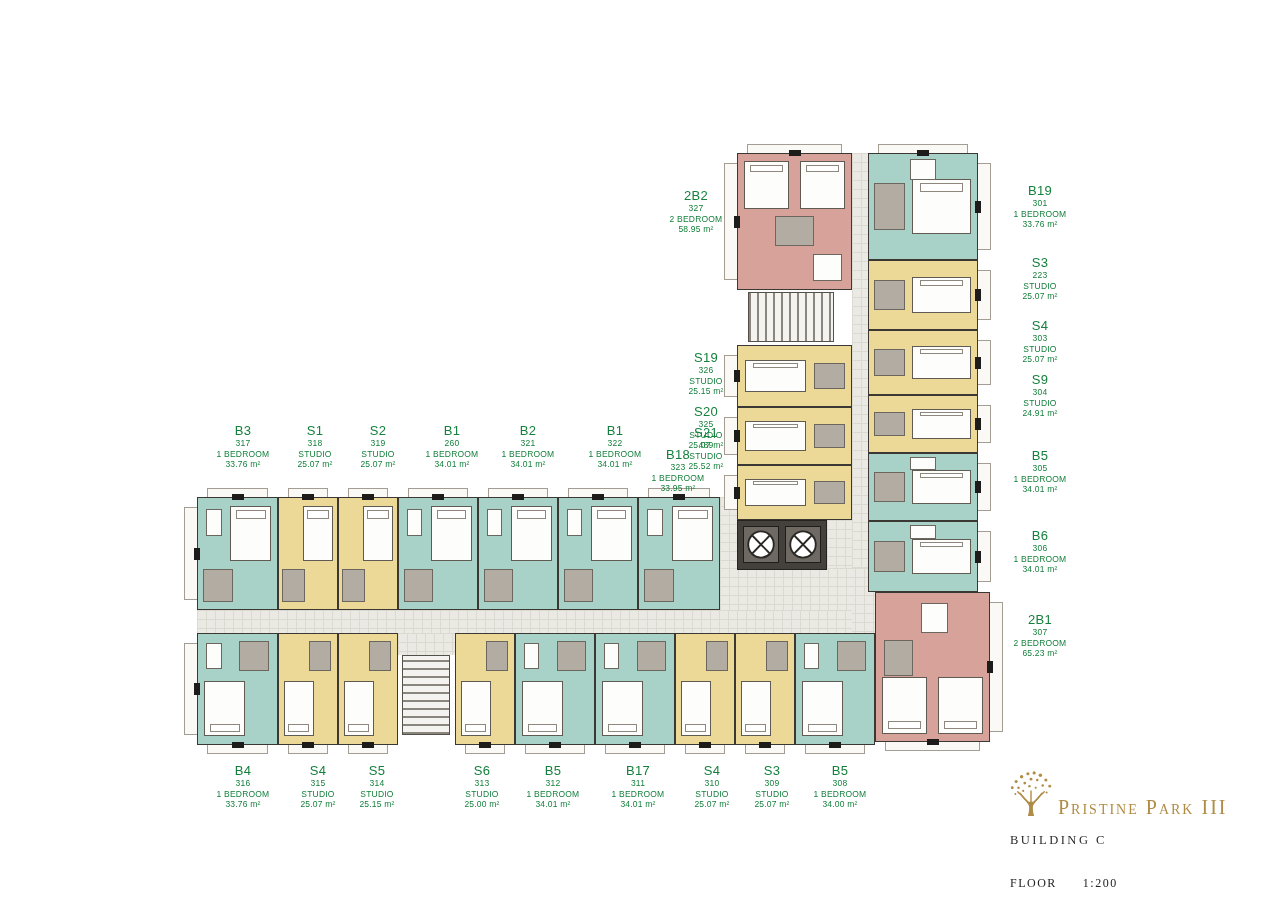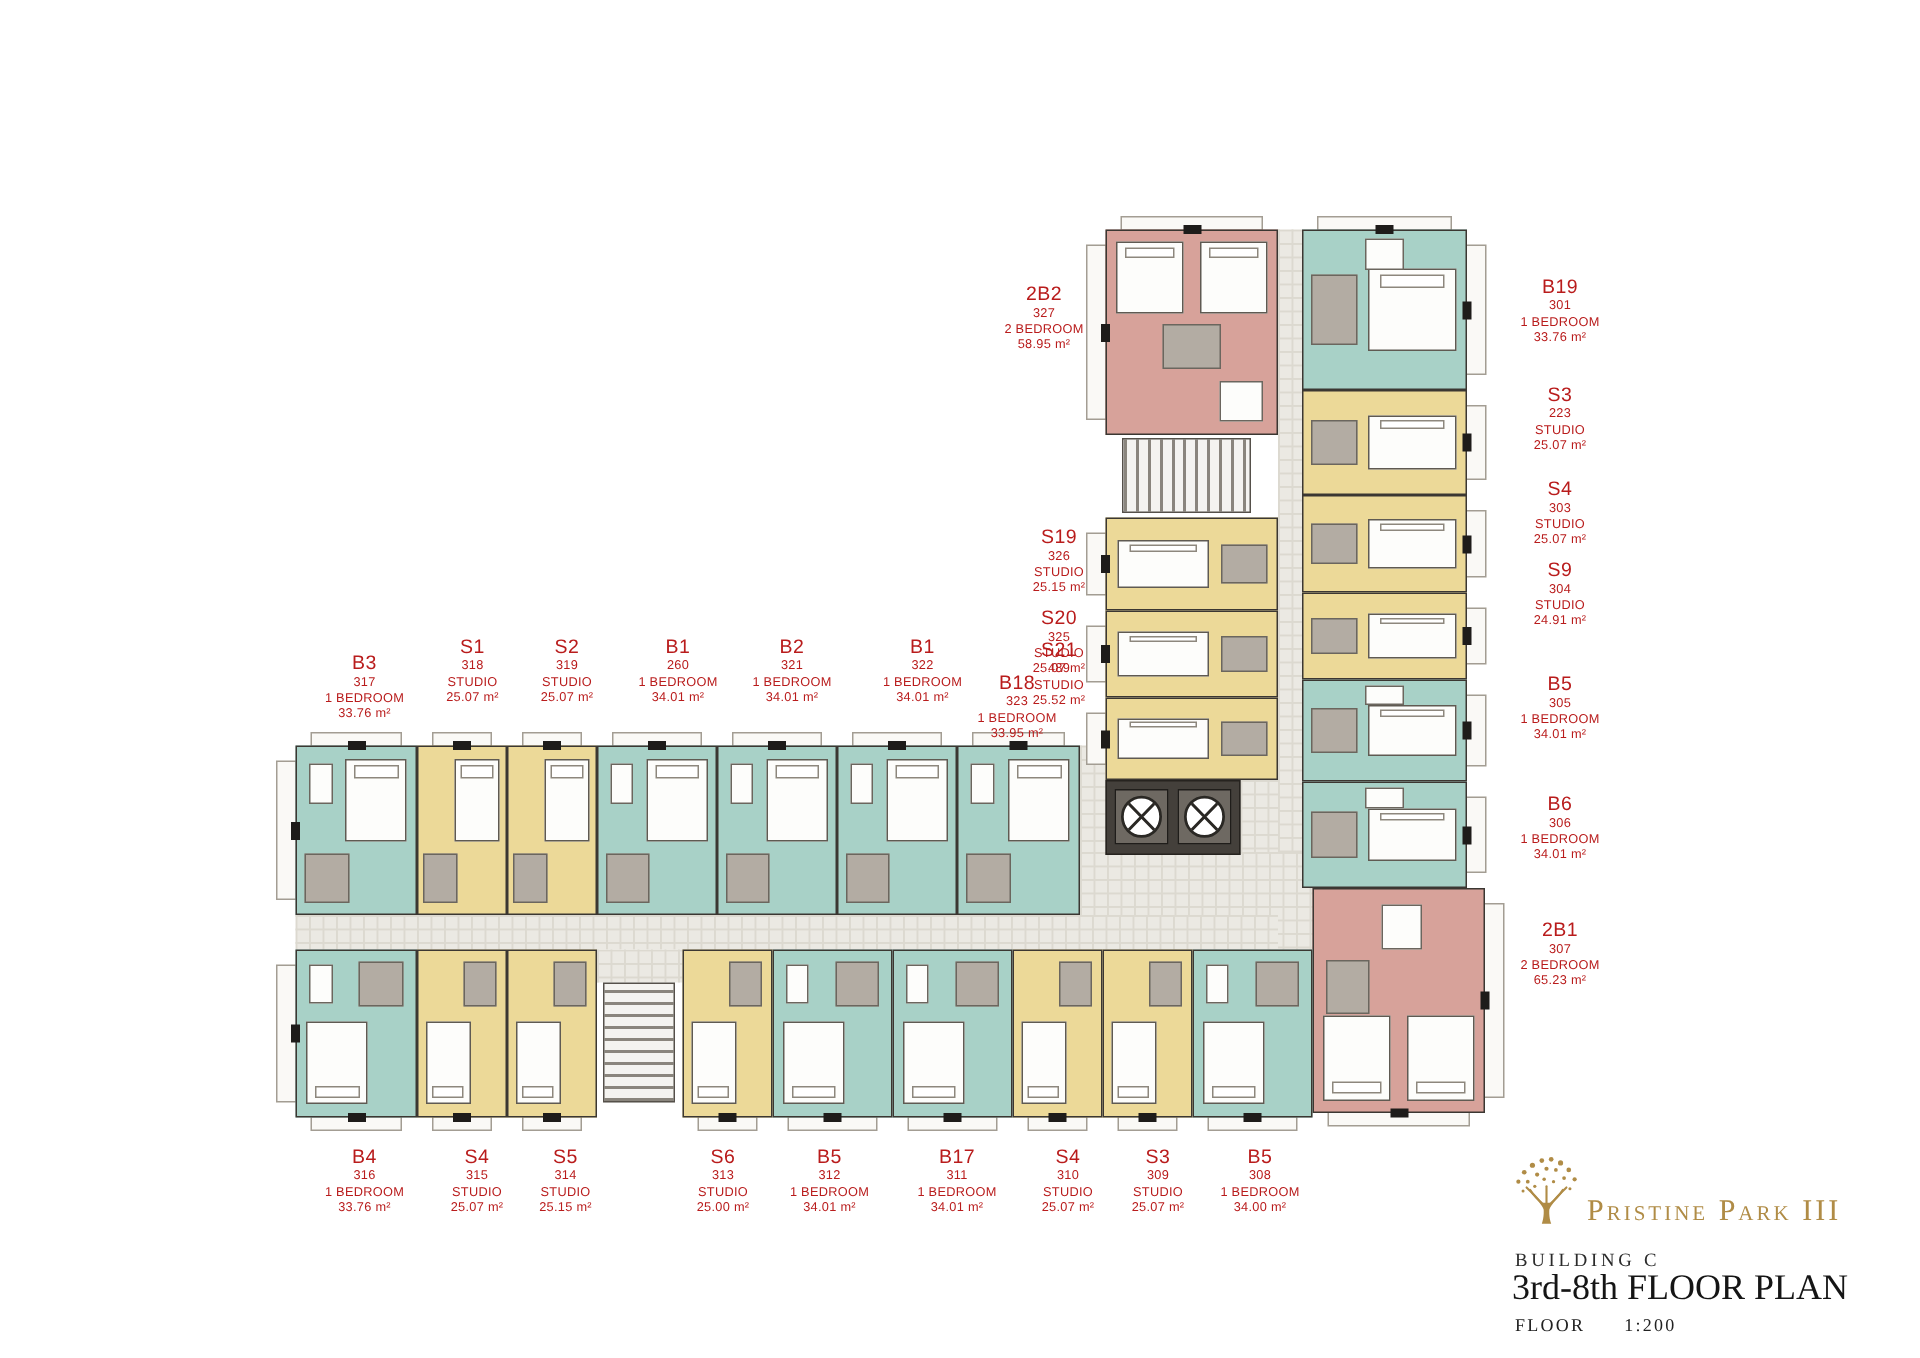--- a/index.html
+++ b/index.html
@@ -20,21 +20,21 @@
   .bath{position:absolute;background:#b3aca3;border:1px solid #6b665e;box-sizing:border-box;}
   .bed{position:absolute;background:#fdfdfb;border:1px solid #5f5a52;box-sizing:border-box;}
   .pillow{position:absolute;left:12%;width:76%;height:16%;background:#ffffff;border:1px solid #8d877d;box-sizing:border-box;}
   .table{position:absolute;background:#fdfdfb;border:1px solid #6b665e;box-sizing:border-box;}
   .stairs{position:absolute;border:1px solid #55504a;box-sizing:border-box;background-color:#f4f3f0;z-index:3;}
   .stairs-h{background-image:repeating-linear-gradient(90deg,#8a857d 0 2px,transparent 2px 8px);}
   .stairs-v{background-image:repeating-linear-gradient(0deg,#8a857d 0 2px,transparent 2px 8px);}
   .core{position:absolute;background:#44403b;border:1.5px solid #26231f;box-sizing:border-box;z-index:3;}
   .car{position:absolute;background:#6e6962;border:1px solid #1f1d1a;box-sizing:border-box;}
 
-  .u-label{position:absolute;text-align:center;color:#b91c1c;z-index:5;}
+  .u-label{position:absolute;text-align:center;color:#15803d;z-index:5;}
   .u-code{font-size:13px;line-height:15px;letter-spacing:.3px;}
   .u-line{font-size:8.5px;line-height:10.5px;letter-spacing:.2px;}
 
   .title-block{position:absolute;left:1000px;top:770px;width:250px;height:125px;
     font-family:"Liberation Serif","DejaVu Serif",serif;}
   .logo{position:absolute;left:6px;top:0px;width:50px;height:48px;}
   .project{position:absolute;left:58px;top:26px;font-size:20px;letter-spacing:2px;
     color:#b08c46;font-variant:small-caps;white-space:nowrap;}
   .building{position:absolute;left:10px;top:63px;font-size:12.5px;letter-spacing:2.5px;color:#2b2b2b;}
   .floorplan{position:absolute;left:8px;top:76px;font-size:24px;color:#151515;white-space:nowrap;}
@@ -308,21 +308,21 @@
       <div class="bath" style="left: 6%; bottom: 6%; width: 38%; height: 30%;"></div>
       <div class="bed" style="right: 7%; top: 7%; width: 52%; height: 50%;">
         <div class="pillow" style="top: 6%;"></div>
       </div>
       <div class="table" style="left: 10%; top: 10%; width: 20%; height: 24%;"></div>
     </div>
     <div class="tab" style="left: 207px; top: 488px; width: 61px; height: 10px;"></div>
     <div class="tick" style="left: 231.5px; top: 494px; width: 12px; height: 6px;"></div>
     <div class="tab" style="left: 184px; top: 507px; width: 14px; height: 93px;"></div>
     <div class="tick" style="left: 194px; top: 547.5px; width: 6px; height: 12px;"></div>
-    <div class="u-label" style="left: 197px; top: 434px; width: 92px;">
+    <div class="u-label" style="left: 197px; top: 423px; width: 92px;">
       <div class="u-code">B3</div>
       <div class="u-line">317</div>
       <div class="u-line">1 BEDROOM</div>
       <div class="u-line">33.76 m²</div>
     </div>
     <div class="unit" style="left: 278px; top: 497px; width: 60px; height: 113px; background: rgb(236, 217, 152);">
       <div class="bath" style="left: 6%; bottom: 6%; width: 38%; height: 30%;"></div>
       <div class="bed" style="right: 7%; top: 7%; width: 52%; height: 50%;">
         <div class="pillow" style="top: 6%;"></div>
       </div>
@@ -501,17 +501,16 @@
         <path d="M32 44 C32 38 32 32 32 26"></path>
         <path d="M31 46 C27 38 22 34 15 27"></path>
         <path d="M33 46 C37 38 42 34 49 27"></path>
         <path d="M30 42 C25 38 21 34 18 29"></path>
         <path d="M34 42 C39 38 43 34 46 29"></path>
       </g>
     </svg>
   </div>
   <div class="project">Pristine Park III</div>
   <div class="building">BUILDING C</div>
-  <div class="floorplan">3rd-8th FLOOR PLAN</div>
   <div class="scale">
     <span>FLOOR</span><span class="scale-val">1:200</span>
   </div>
 </div>
 
 </body></html>

